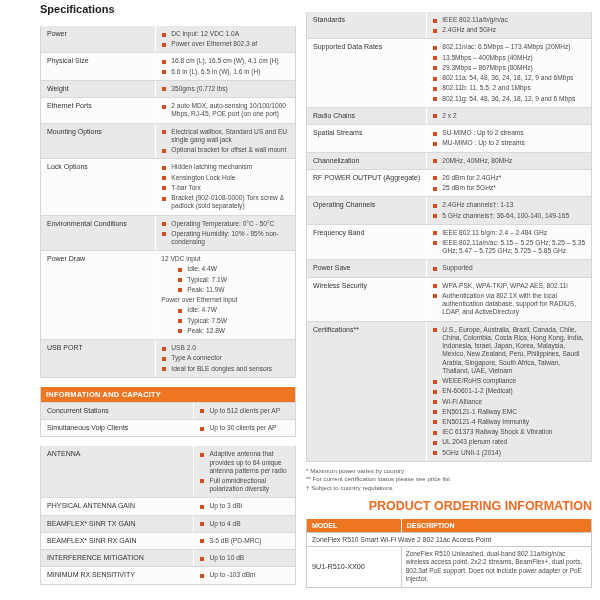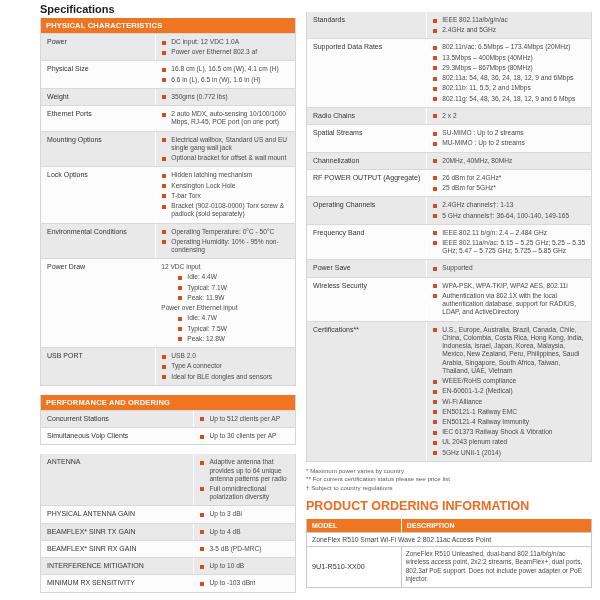--- a/index.html
+++ b/index.html
@@ -1,21 +1,21 @@
 <!DOCTYPE html>
 <html><head>
 <meta charset="utf-8">
 <style>
   html,body{margin:0;padding:0;background:#fff;}
   .sheet{position:relative;width:600px;height:600px;background:#fff;overflow:hidden;
          font-family:"Liberation Sans", sans-serif;color:#3c3c3c;}
   .col{position:absolute;top:3px;}
   .col.left{left:40px;width:256px;}
   .col.right{left:306px;top:12px;width:286px;}
-  h1.pagetitle{font-size:11px;font-weight:bold;color:#1d1d1d;margin:0 0 3px 0;}
+  h1.pagetitle{font-size:11px;font-weight:bold;color:#1d1d1d;margin:0 0 11px 0;}
   
   .spec-table{border:1px solid #d6d6d6;border-top:none;margin-bottom:9px;}
   .t-head{background:#ee7623;color:#fff;font-size:7.5px;font-weight:bold;
           padding:3px 5px;letter-spacing:.2px;}
   .t-row{display:flex;border-top:1px solid #d9d9d9;}
   .t-row:first-of-type{border-top:none;}
   .t-row.shade{background:#e9e9e9;}
   .t-row.plain{background:#fcfcfc;}
   .t-label{width:var(--lw,46%);flex:none;font-size:7px;color:#333;
            padding:4px 3px 4px 6px;box-sizing:border-box;}
@@ -23,42 +23,41 @@
            color:#4a4a4a;box-sizing:border-box;}
   .t-item{display:flex;padding:1px 2px;line-height:1.25;}
   .t-item.ind{margin-left:16px;}
   .t-item.nob{padding-left:2px;}
   .sq{width:4px;height:4px;background:#d14f1d;flex:none;margin:2.5px 5px 0 1px;}
   .txt{flex:1;}
   
   .footnote{font-size:6.2px;color:#5a5a5a;line-height:1.3;margin:-3px 0 7px 0;}
   .fline{font-size:6.2px;color:#5a5a5a;line-height:1.35;}
   
-  h2.ordering-title{font-size:12.5px;font-weight:bold;color:#ef6b23;margin:7px 0 6px 0;}
+  h2.ordering-title{font-size:12.5px;font-weight:bold;color:#ef6b23;margin:7px 0 6px 0;text-align:right;}
   .order-table{border:1px solid #c9c9c9;border-top:none;}
   .o-head{display:flex;background:#ee7623;color:#fff;font-size:7px;font-weight:bold;}
   .o-col1{width:33%;flex:none;padding:3px 5px;box-sizing:border-box;}
   .o-col2{flex:1;padding:3px 5px;border-left:1px solid #fff;}
   .o-span{font-size:6.8px;padding:3px 5px;background:#fff;border-top:1px solid #c9c9c9;color:#444;}
   .o-row{display:flex;border-top:1px solid #c9c9c9;background:#fff;}
   .o-model{width:33%;flex:none;font-size:7.2px;color:#333;padding:3px 5px;
            box-sizing:border-box;display:flex;align-items:center;}
   .o-desc{flex:1;border-left:1px solid #c9c9c9;font-size:6.5px;color:#4a4a4a;
           padding:3px 4px;line-height:1.3;}
 </style>
 </head>
 <body>
 
 <div class="sheet">
 
   <div class="col left">
     <h1 class="pagetitle">Specifications</h1>
 
     <section class="spec-table" style="--lw:45%">
-        <div class="t-head">PHYSICAL CHARACTERISTICS</div>
         <div class="t-row shade">
           <div class="t-label">Power</div>
           <div class="t-value">
             <div class="t-item">
               <span class="sq"></span>
               <span class="txt">DC input: 12 VDC 1.0A</span>
             </div>
             <div class="t-item">
               <span class="sq"></span>
               <span class="txt">Power over Ethernet 802.3 af</span>
@@ -191,21 +190,21 @@
             </div>
             <div class="t-item">
               <span class="sq"></span>
               <span class="txt">Ideal for BLE dongles and sensors</span>
             </div>
           </div>
         </div>
       </section>
 
     <section class="spec-table" style="--lw:60%">
-        <div class="t-head">PERFORMANCE AND ORDERING</div>
+        <div class="t-head">INFORMATION AND CAPACITY</div>
         <div class="t-row shade">
           <div class="t-label">Concurrent Stations</div>
           <div class="t-value">
             <div class="t-item">
               <span class="sq"></span>
               <span class="txt">Up to 512 clients per AP</span>
             </div>
           </div>
         </div>
         <div class="t-row plain">

